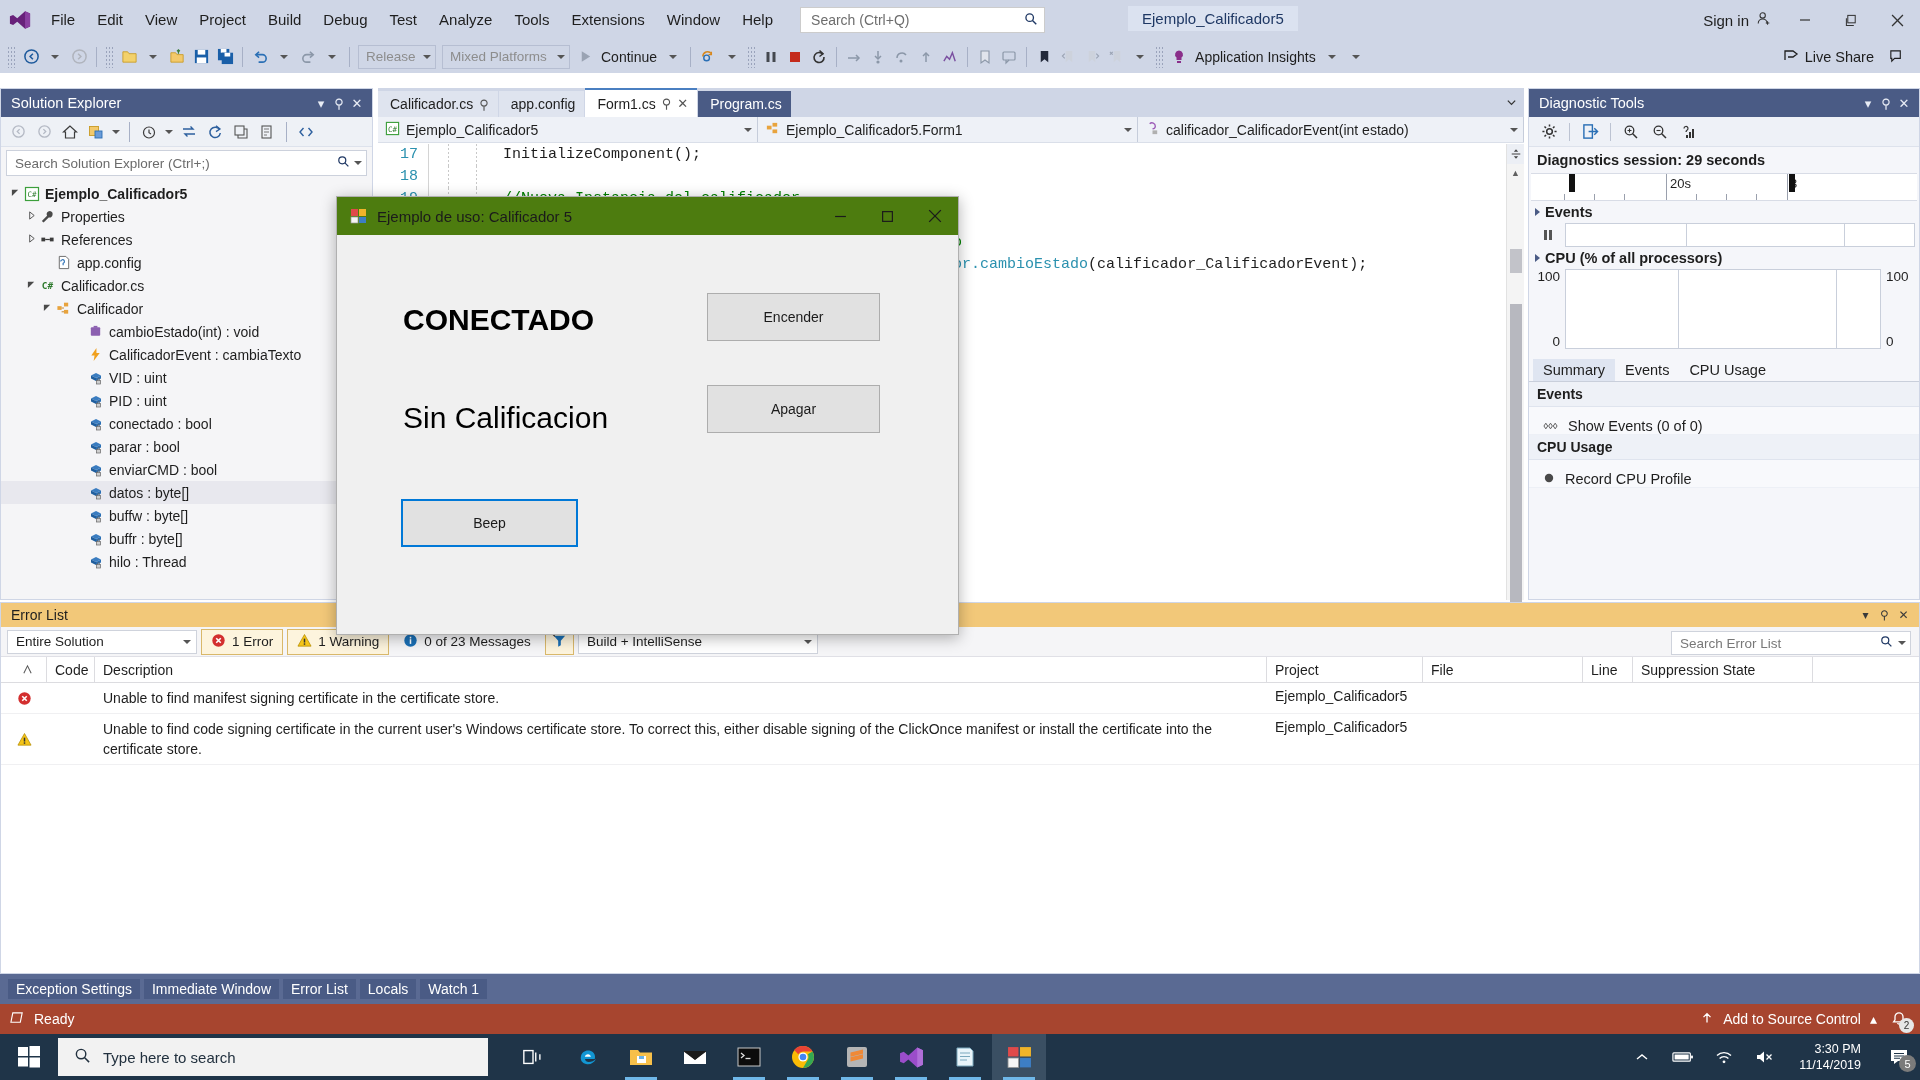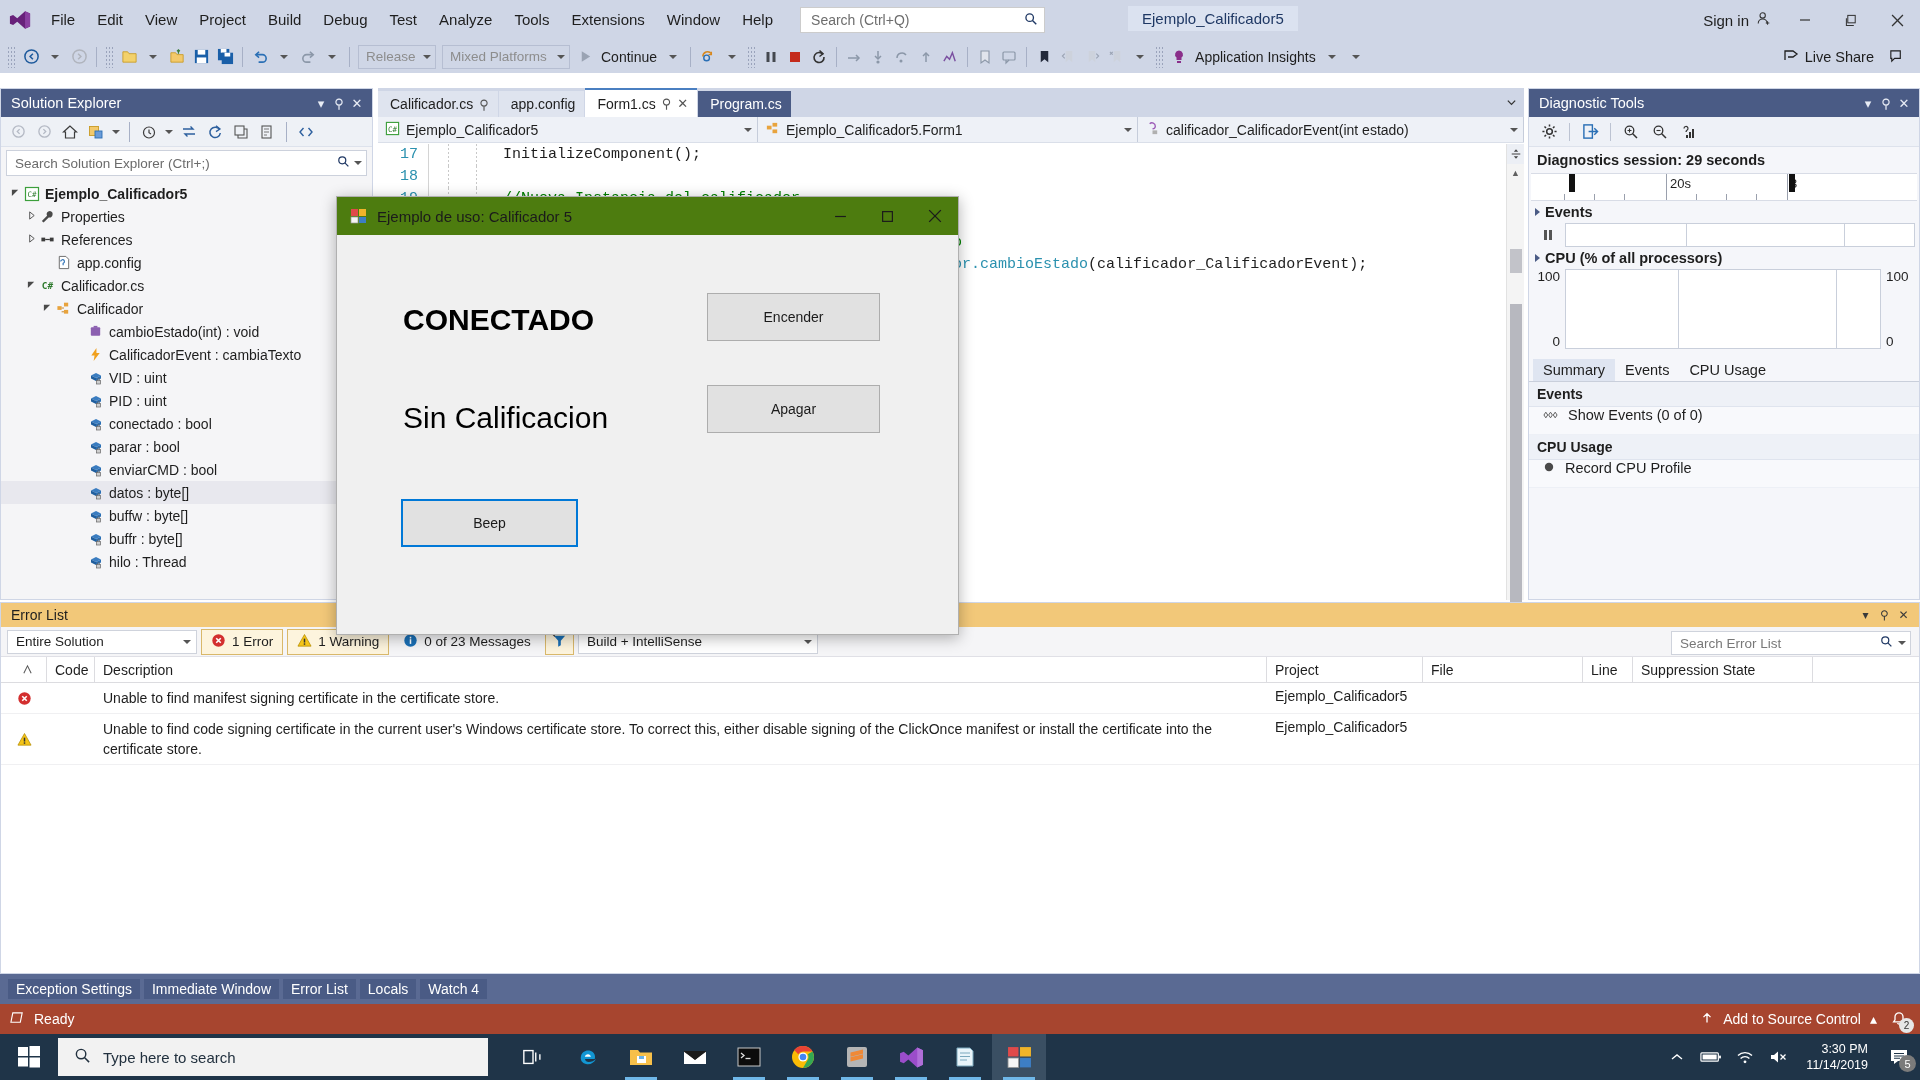--- a/index.html
+++ b/index.html
@@ -164,21 +164,21 @@
   .events-gutter { width: 34px; display: flex; align-items: center; justify-content: center; color: #4a4a4a; }
   .graph-box { flex: 1; border: 1px solid #c9cfdb; background: #ffffff; position: relative; }
   .graph-box .divline { position: absolute; top: 0; bottom: 0; width: 1px; background: #c9cfdb; }
   .cpu-row { display: flex; align-items: stretch; height: 80px; padding: 0 4px 0 2px; }
   .cpu-lbl { width: 34px; display: flex; flex-direction: column; justify-content: space-between; align-items: flex-end; padding-right: 5px; font-size: 13.5px; color: #1e1e1e; }
   .cpu-lbl.right { width: 34px; align-items: flex-start; padding-left: 5px; padding-right: 0; }
   .diag-tabs { display: flex; height: 27px; align-items: flex-end; border-bottom: 1px solid #c9cfdb; margin-top: 6px; padding-left: 4px; }
   .dtab { padding: 3px 10px; font-size: 14.5px; color: #1e1e1e; }
   .dtab.active { background: #dfe5f1; }
   .diag-grp { height: 25px; background: #eef1f7; display: flex; align-items: center; padding-left: 8px; font-size: 14px; font-weight: bold; color: #1e1e1e; border-bottom: 1px solid #dfe4ee; }
-  .diag-item { height: 28px; display: flex; align-items: flex-start; gap: 10px; padding-left: 14px; font-size: 14.5px; color: #1e1e1e; background: #f8f9fc; border-bottom: 1px solid #edf0f6; }
+  .diag-item { height: 28px; display: flex; align-items: flex-end; gap: 10px; padding-left: 14px; font-size: 14.5px; color: #1e1e1e; background: #f8f9fc; border-bottom: 1px solid #edf0f6; }
 
   
   .errlist {
     position: absolute; left: 0; top: 602px; width: 1920px; height: 372px;
     background: #ffffff; border: 1px solid #cfd6e6;
   }
   .el-title { height: 24px; background: #f2c879; display: flex; align-items: center; padding: 0 6px 0 10px; font-size: 14px; color: #1e1e1e; }
   .el-title .ttl { flex: 1; }
   .el-title .pbtn { width: 19px; text-align: center; font-size: 12px; color: #3a3a3a; }
   .el-toolbar { height: 30px; background: #f5f5f7; display: flex; align-items: center; gap: 4px; padding: 0 6px; border-bottom: 1px solid #e0e0e6; }
@@ -236,21 +236,21 @@
   }
   .start-btn { width: 58px; height: 46px; display: flex; align-items: center; justify-content: center; }
   .tb-search {
     width: 430px; height: 38px; background: #f2f2f2; display: flex; align-items: center;
     gap: 12px; padding-left: 16px; color: #22313f; font-size: 15px;
   }
   .tb-icons { display: flex; align-items: center; margin-left: 18px; gap: 0px; }
   .tb-app { width: 54px; height: 46px; display: flex; align-items: center; justify-content: center; position: relative; }
   .tb-app.open::after { content: ""; position: absolute; bottom: 0; left: 11px; width: 32px; height: 3px; background: #6fb7e8; }
   .tb-app.active { background: #3a4f63; }
-  .tray { position: absolute; right: 0; top: 0; height: 46px; display: flex; align-items: center; gap: 0; color: #ffffff; justify-content: center; }
+  .tray { position: absolute; right: 0; top: 0; height: 46px; display: flex; align-items: center; gap: 7px; color: #ffffff; justify-content: center; }
   .tray-ico { width: 34px; height: 46px; display: flex; align-items: center; justify-content: center; }
   .tray-clock { display: flex; flex-direction: column; align-items: flex-end; font-size: 12.5px; line-height: 16px; padding: 0 10px; color: #fff; }
   .tray-action { width: 42px; height: 46px; display: flex; align-items: center; justify-content: center; position: relative; }
 
   
   .winform {
     position: absolute; left: 336px; top: 196px; width: 623px; height: 439px;
     background: #f0f0f0; border: 1px solid #b0b0b0;
     box-shadow: 0 3px 14px rgba(0,0,0,0.30);
   }
@@ -1180,21 +1180,21 @@
           <div class="c-supp"></div>
         </div>
       </div>
   </div>
 
   <div class="bottom-tabs" id="bottom-tabs">
       <div class="btab active">Exception Settings</div>
       <div class="btab active">Immediate Window</div>
       <div class="btab active">Error List</div>
       <div class="btab active">Locals</div>
-      <div class="btab active">Watch 4</div>
+      <div class="btab active">Watch 1</div>
     </div>
 
   <div class="statusbar">
     <div class="left">
       <span>
         <svg width="15" height="15" viewBox="0 0 16 16">
             <path d="M3 3h10l-2 10H1z" fill="none" stroke="#ffffff" stroke-width="1.2"></path>
           </svg>
       </span>
       <span>Ready</span>

